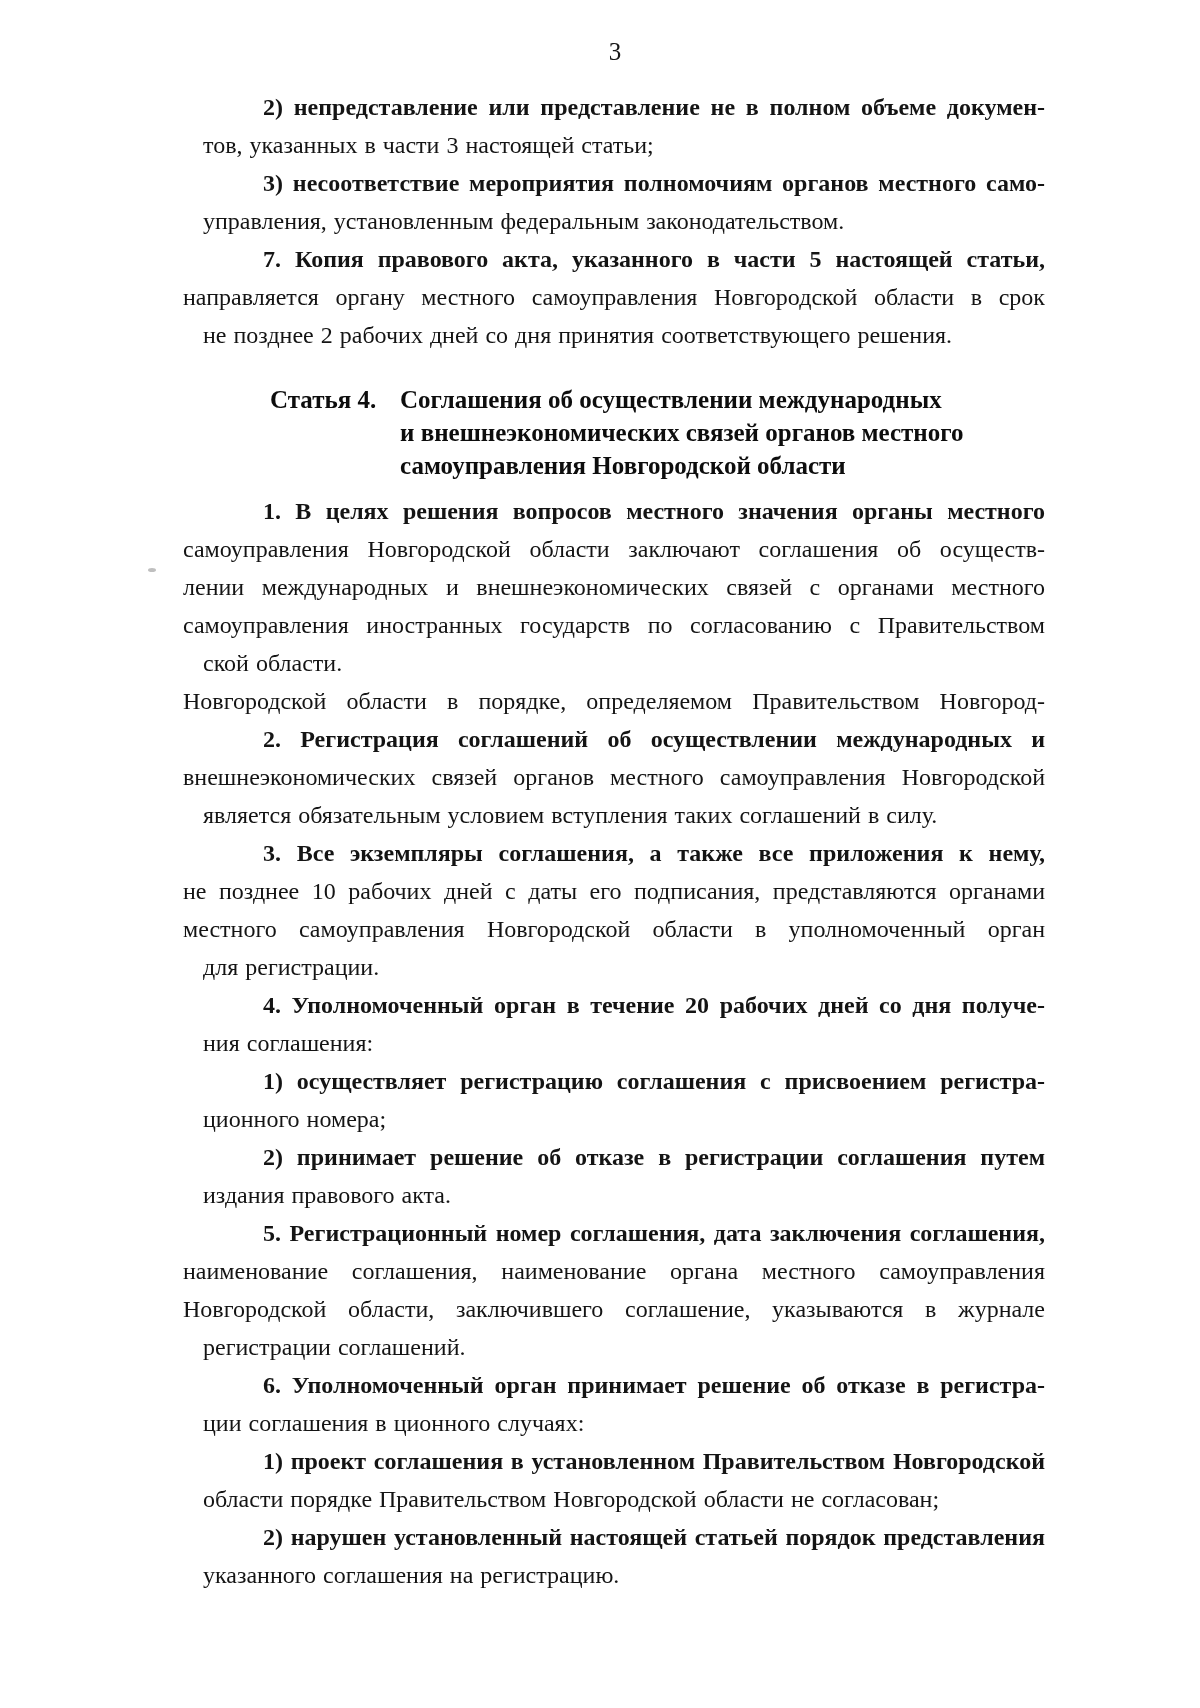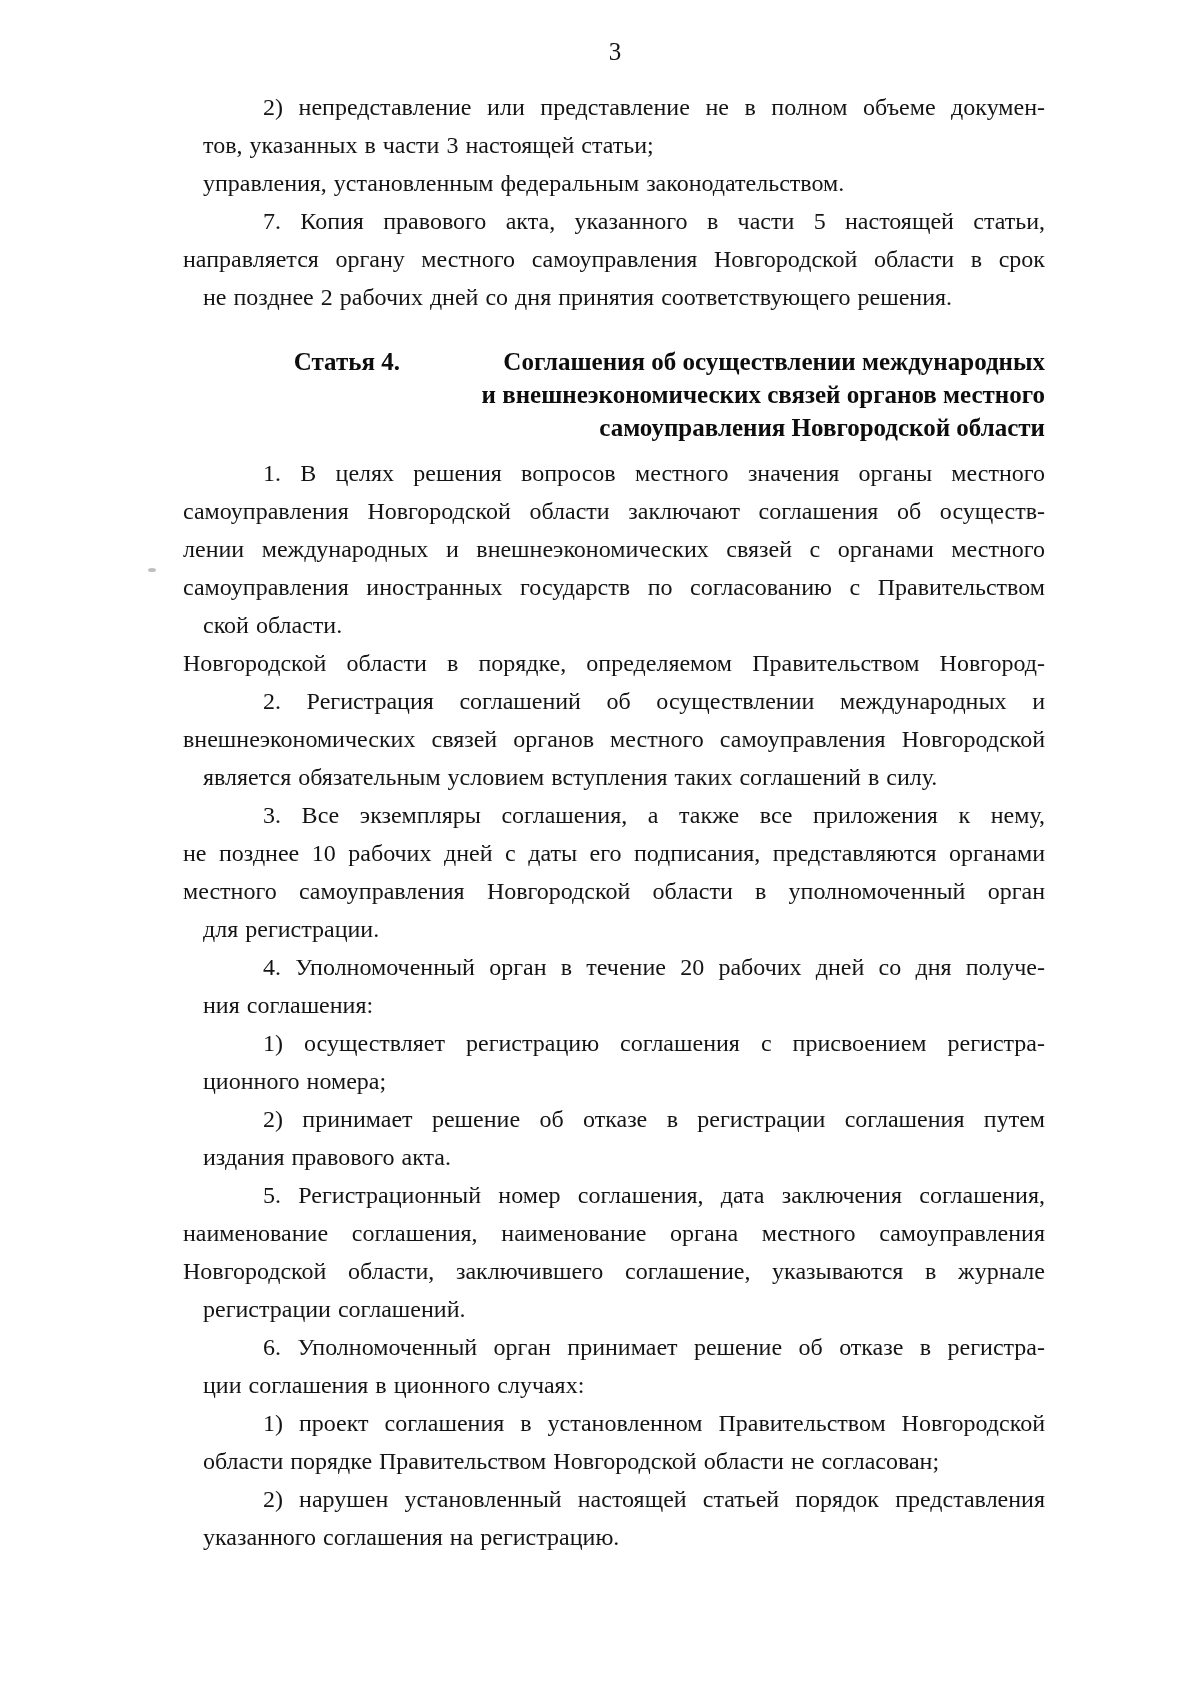--- a/index.html
+++ b/index.html
@@ -41,33 +41,33 @@
     line-height: 38px;
     height: 38px;
     overflow: hidden;
     text-align: justify;
     text-align-last: justify;
     word-spacing: 1px;
     color: #141414;
   }
   .paragraph .line.first {
     text-indent: 80px;
+    font-weight: bold;
   }
   .paragraph .line.last {
     text-align-last: left;
     margin-left: 20px;
   }
   .heading {
     display: flex;
     margin: 29px 0 10px 87px;
     font-weight: bold;
     font-size: 25px;
     line-height: 33px;
     color: #0d0d0d;
-    text-align: right;
   }
   .heading-label {
     flex: none;
     width: 130px;
   }
   .heading-title {
     flex: 1;
   }
   .heading-line {
     white-space: nowrap;
@@ -87,20 +87,21 @@
 <body>
 
 <div class="page">
   <div class="page-number">3</div>
   <div class="content" id="content">
       <div class="paragraph">
         <div class="line first">2) непредставление или представление не в полном объеме докумен-</div>
         <div class="line last">тов, указанных в части 3 настоящей статьи;</div>
       </div>
       <div class="paragraph">
+        <div class="line first">3) несоответствие мероприятия полномочиям органов местного само-</div>
         <div class="line last">управления, установленным федеральным законодательством.</div>
       </div>
       <div class="paragraph">
         <div class="line first">7. Копия правового акта, указанного в части 5 настоящей статьи,</div>
         <div class="line">направляется органу местного самоуправления Новгородской области в срок</div>
         <div class="line last">не позднее 2 рабочих дней со дня принятия соответствующего решения.</div>
       </div>
       <div class="heading">
         <div class="heading-label">Статья 4.</div>
         <div class="heading-title">

